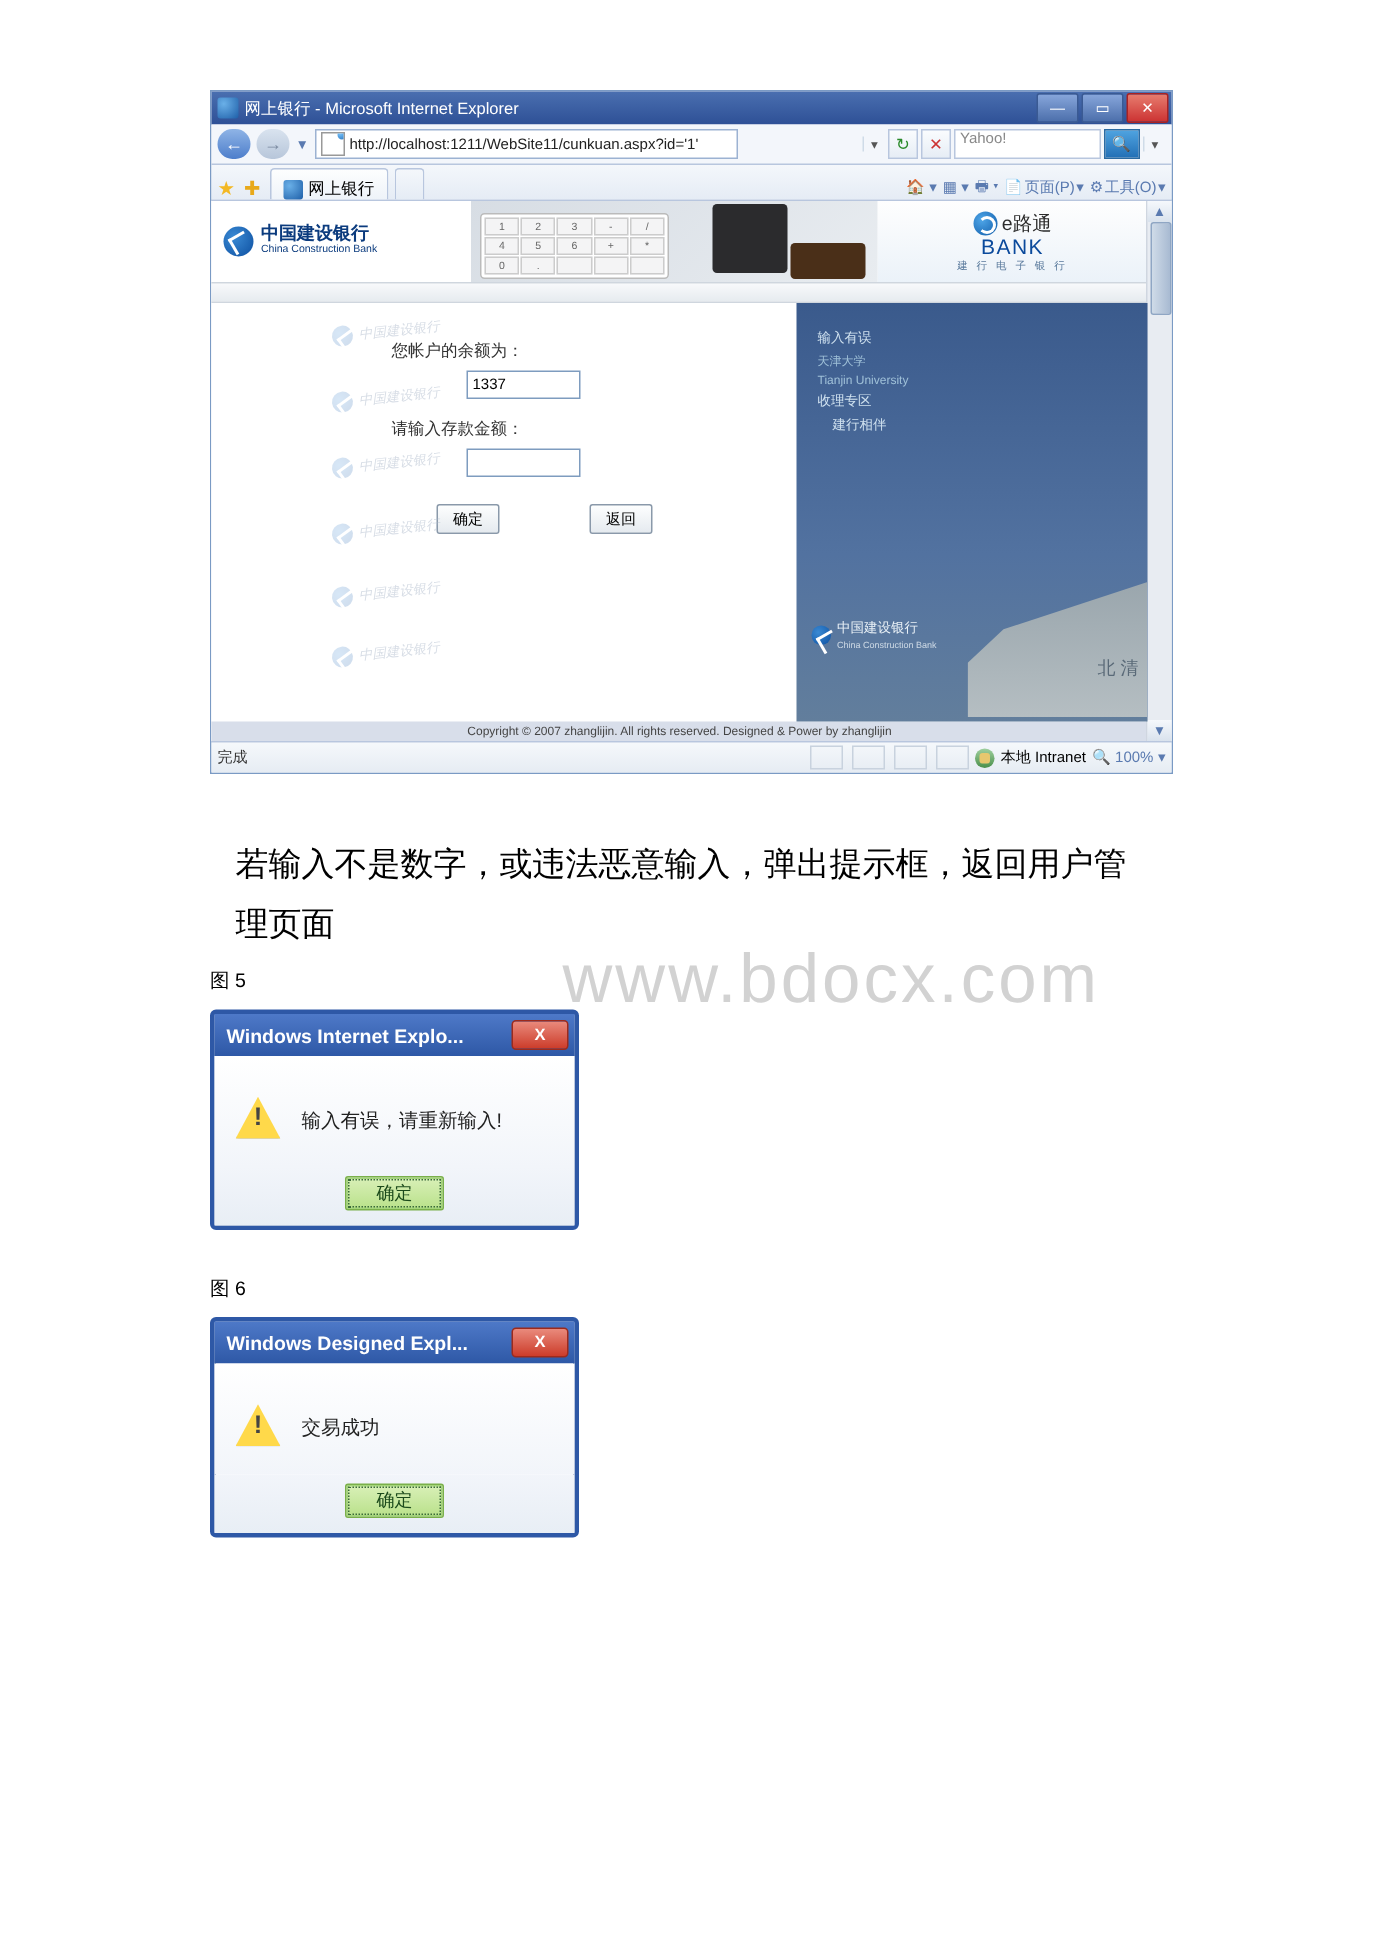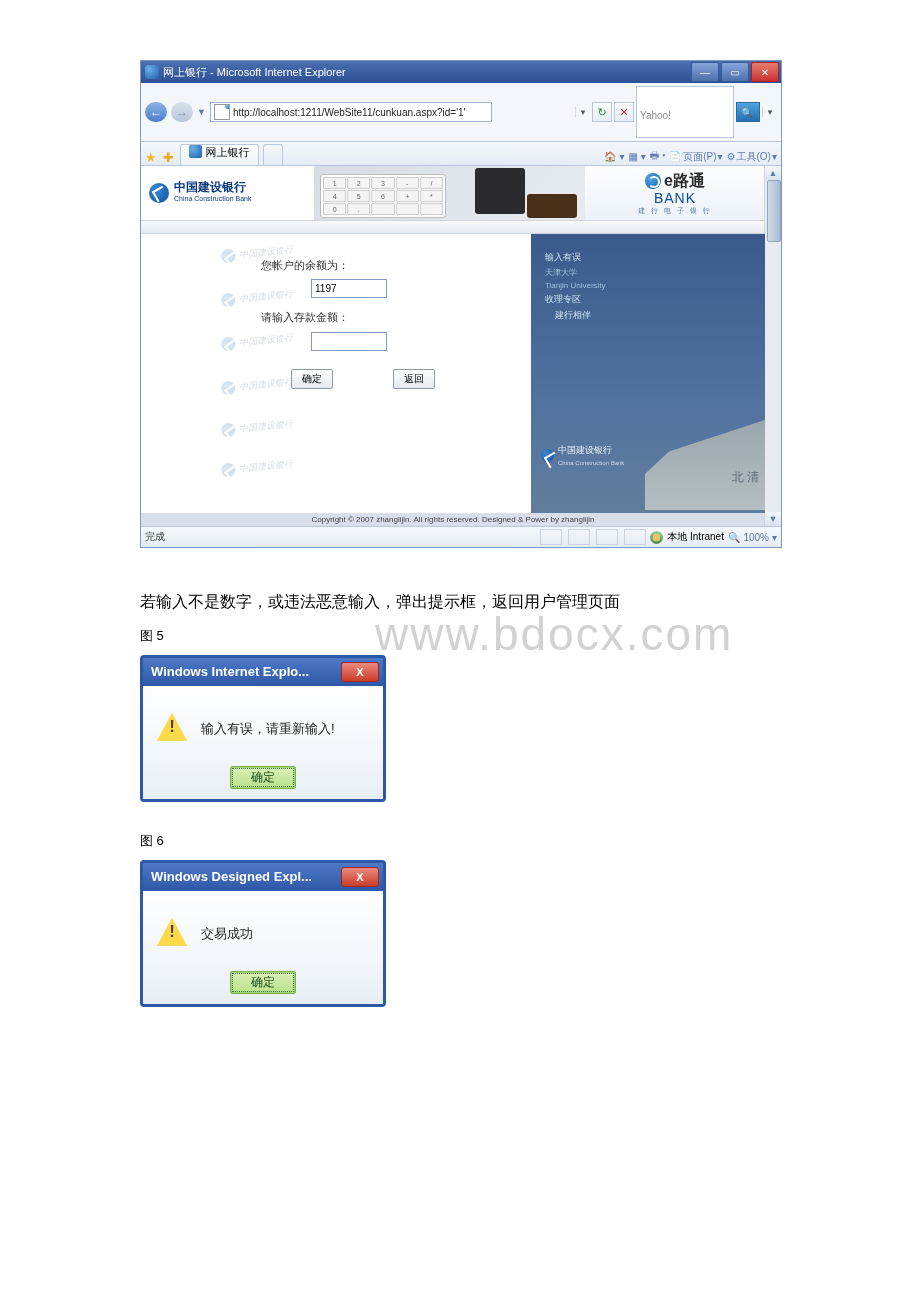--- a/index.html
+++ b/index.html
@@ -16,26 +16,26 @@
 .down-arr{color:#5a7ab0;font-size:9px}
 .addrbar{display:flex;align-items:center;border:1px solid #9cb2d2;background:#fff;height:18px;flex:0 0 280px}
 .addrbar .pg-icon{width:14px;height:14px;margin:0 3px;background:#fff;border:1px solid #999;position:relative}
 .addrbar .pg-icon:after{content:"";position:absolute;right:-2px;top:-2px;width:6px;height:6px;border-radius:3px;background:radial-gradient(circle at 30% 30%,#7cc7ff,#1e6cb8)}
 .addrbar span{font-size:10px;color:#222;white-space:nowrap;overflow:hidden}
 .addr-tail{width:14px;text-align:center;border-left:1px solid #cfdbe8;font-size:9px;color:#555}
 .searchgrp{margin-left:auto;display:flex;align-items:center;gap:2px}
 .sqbtn{width:18px;height:18px;border:1px solid #b8c6de;background:linear-gradient(#fafcfe,#e6edf5);display:flex;align-items:center;justify-content:center;color:#4a6fa8;font-size:11px}
 .sqbtn.grn{color:#2a8a2a}
 .sqbtn.red{color:#c33}
-.searchbox{width:90px;height:18px;border:1px solid #b8c6de;background:#fff;font-size:10px;color:#888;padding:16px 3px;display:flex;align-items:flex-end}
+.searchbox{width:90px;height:18px;border:1px solid #b8c6de;background:#fff;font-size:10px;color:#888;padding:0 3px;display:flex;align-items:flex-start}
 .magbtn{width:22px;height:18px;background:linear-gradient(#4fa3e0,#2370b6);border:1px solid #2a6aa2;display:flex;align-items:center;justify-content:center;color:#fff;font-size:10px}
 .ie-tabs{display:flex;align-items:flex-end;background:linear-gradient(#f4f7fb,#e5ecf5);border-bottom:1px solid #b8c6de;padding:2px 4px 0;gap:4px}
 .star{color:#f3b824;font-size:13px;margin-right:2px}
 .star.out{color:#e8a91a}
-.tab{display:flex;align-items:flex-start;background:linear-gradient(#fdfefe,#eef3f9);border:1px solid #b8c6de;border-bottom:none;border-radius:3px 3px 0 0;height:20px;padding:0 8px;font-size:11px;gap:4px}
+.tab{display:flex;align-items:flex-end;background:linear-gradient(#fdfefe,#eef3f9);border:1px solid #b8c6de;border-bottom:none;border-radius:3px 3px 0 0;height:20px;padding:0 8px;font-size:11px;gap:4px}
 .tab .ie-icon{width:13px;height:13px;border-radius:2px;background:radial-gradient(circle at 30% 30%,#6ab0e8,#1e5fa8)}
 .tab.empty{width:18px;background:linear-gradient(#f4f7fb,#e5ecf5);padding:0}
 .toolrt{margin-left:auto;display:flex;align-items:center;gap:4px;color:#5a7ab0;font-size:10px}
 .tico{display:inline-flex;align-items:center;gap:1px}
 .content-area{position:relative;background:#f0f0f0;height:360px;padding:0}
 .scrollbar{position:absolute;right:0;top:0;width:16px;height:100%;background:#e8ecf2;border-left:1px solid #cfd6e0}
 .scroll-thumb{position:absolute;top:14px;left:2px;width:12px;height:60px;background:linear-gradient(90deg,#cfdbe8,#a8bad2);border:1px solid #8fa6c4;border-radius:2px}
 .scroll-arr{position:absolute;left:0;width:16px;height:14px;background:linear-gradient(#f5f8fc,#d9e2ed);display:flex;align-items:center;justify-content:center;color:#5a7ab0;font-size:9px}
 .scroll-arr.top{top:0}
 .scroll-arr.bot{bottom:0}
@@ -48,21 +48,21 @@
 .ccb-txt .en{font-size:7px;font-weight:normal;color:#0b3b7e}
 .banner-m{flex:1;background:linear-gradient(135deg,#d7dde4,#e8ecf0);position:relative;overflow:hidden}
 .kb{position:absolute;left:6px;top:8px;width:120px;height:38px;background:#fff;border:1px solid #bbb;border-radius:3px;display:grid;grid-template-columns:repeat(5,1fr);gap:1px;padding:2px}
 .kb span{background:#f4f4f5;border:1px solid #ccc;font-size:7px;display:flex;align-items:center;justify-content:center;color:#666}
 .calc{position:absolute;right:60px;top:2px;width:50px;height:46px;background:#2b2b2d;border-radius:3px}
 .abacus{position:absolute;right:8px;top:28px;width:50px;height:24px;background:#4a2f18;border-radius:3px}
 .banner-r{flex:0 0 180px;background:linear-gradient(#fefefe,#ebf2f9);display:flex;flex-direction:column;align-items:center;justify-content:center}
 .elt{display:flex;align-items:center;gap:3px}
 .elt-ico{width:16px;height:16px;border-radius:8px;background:radial-gradient(circle at 35% 35%,#4fa6e8,#0e5aa8);position:relative}
 .elt-ico:after{content:"";position:absolute;left:3px;top:3px;width:8px;height:8px;border:2px solid #fff;border-radius:50%;border-left-color:transparent}
-.elt-zh{font-size:16px;font-weight:bold;color:#2b2b2b}
+.elt-zh{font-size:13px;font-weight:normal;color:#2b2b2b}
 .elt-bank{font-size:14px;font-weight:normal;color:#0b4a9c;letter-spacing:1px;margin-top:-2px}
 .elt-sub{font-size:7px;color:#5a7a9c;letter-spacing:2px}
 .rowbar{height:12px;background:linear-gradient(#f8f9fb,#e6ebef);border-top:1px solid #cfd6de;border-bottom:1px solid #cfd6de}
 .main{flex:1;display:flex}
 .lcol{flex:0 0 110px;background:#fff}
 .mcol{flex:0 0 260px;position:relative;padding:20px 10px;font-size:11px}
 .wm{position:absolute;left:-30px;width:130px;height:24px;display:flex;align-items:center;gap:4px;transform:rotate(-6deg);opacity:.5}
 .wm .ccb-logo{width:14px;height:14px;opacity:.4}
 .wm-t{font-size:9px;color:#b0bccd;font-style:italic}
 .lbl{color:#333;margin:4px 0 6px}
@@ -76,21 +76,21 @@
 .ccb-low{position:absolute;left:10px;bottom:38px;display:flex;align-items:center;gap:4px;color:#e8f0f6;font-size:9px}
 .ccb-low .ccb-logo{width:13px;height:13px}
 .footerbar{height:13px;background:#d8deea;font-size:8px;color:#444;display:flex;align-items:center;justify-content:center}
 .statusbar{height:20px;background:linear-gradient(#f5f8fb,#e6ecf3);border-top:1px solid #b8c6de;display:flex;align-items:center;font-size:10px;padding:0 4px;gap:4px}
 .st-l{color:#333}
 .cell{width:20px;height:14px;border:1px solid #c8d2de;margin-left:2px}
 .st-r{margin-left:auto;display:flex;align-items:center;gap:4px}
 .globe{width:13px;height:13px;border-radius:7px;background:linear-gradient(#9fd09f,#4a8f4a);display:inline-block;position:relative}
 .globe:after{content:"";position:absolute;left:3px;top:3px;width:7px;height:7px;background:#e7c76e;border-radius:2px}
 .zoom{display:flex;align-items:center;gap:3px;color:#5a7ab0}
-.desc{font-size:16px;line-height:1.8;margin:14px 0 10px}
+.desc{font-size:22px;line-height:1.8;margin:14px 17px 10px}
 .figlbl{font-size:13px;margin:4px 0 10px}
 .watermark-big{position:absolute;font-size:46px;color:#d2d2d2;letter-spacing:2px;left:235px;font-weight:300;pointer-events:none}
 .dialog{width:240px;border:3px solid #2e58a6;border-radius:4px;background:#fff;margin-bottom:30px;box-shadow:0 0 0 1px #1c3d7a inset}
 .dlg-title{height:28px;background:linear-gradient(#4e79c8,#2e58a6);display:flex;align-items:center;color:#fff;font-size:13px;font-weight:bold;padding-left:8px}
 .dlg-x{margin-left:auto;margin-right:4px;width:36px;height:18px;background:linear-gradient(#e98a7c,#cc3c2a);border:1px solid #9c2a1c;border-radius:3px;display:flex;align-items:center;justify-content:center;color:#fff;font-size:11px;font-weight:bold}
 .dlg-body{background:linear-gradient(#fff,#f2f5fa);padding:18px 14px 10px;display:flex;align-items:center;gap:14px;min-height:46px}
 .warn{width:30px;height:28px;background:#ffd94a;clip-path:polygon(50% 0,100% 100%,0 100%);position:relative;box-shadow:0 2px 2px rgba(0,0,0,.2)}
 .warn:after{content:"!";position:absolute;left:0;right:0;top:4px;text-align:center;color:#444;font-weight:bold;font-size:17px}
 .dlg-msg{font-size:13px;color:#222;padding-top:4px}
 .dlg-btn-row{background:linear-gradient(#f2f5fa,#e8eef5);padding:6px 0 10px;display:flex;justify-content:center}
@@ -215,21 +215,21 @@
           <div class="wm" style="top:178px">
                 <span class="ccb-logo"></span>
                 <span class="wm-t">中国建设银行</span>
               </div>
           <div class="wm" style="top:218px">
                 <span class="ccb-logo"></span>
                 <span class="wm-t">中国建设银行</span>
               </div>
           <div class="lbl">您帐户的余额为：</div>
           <div class="inp">
-                <span>1197</span>
+                <span>1337</span>
               </div>
           <div class="lbl" style="margin-top:12px">请输入存款金额：</div>
           <div class="inp">
                 <span></span>
               </div>
           <div class="btnrow">
             <div class="wbtn">
                   <span>确定</span>
                 </div>
             <div class="wbtn">

